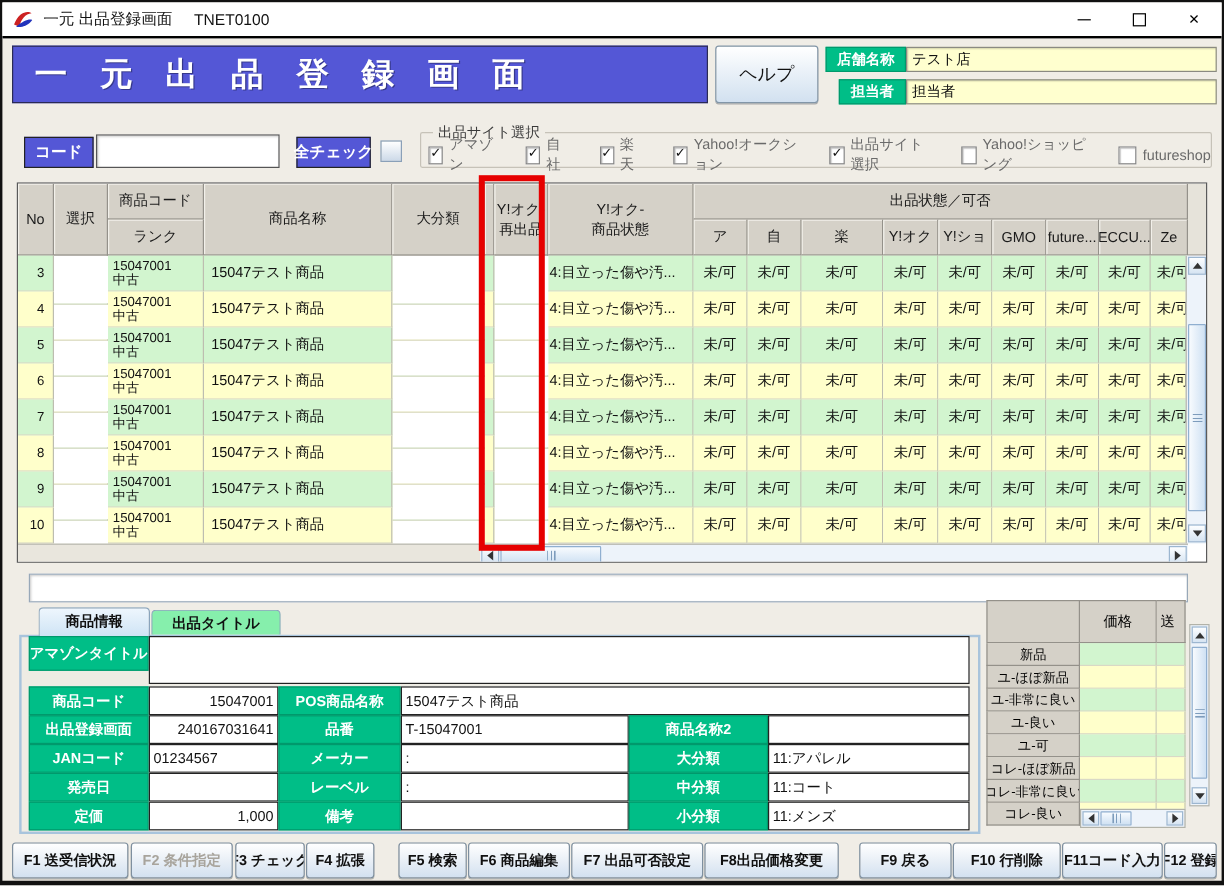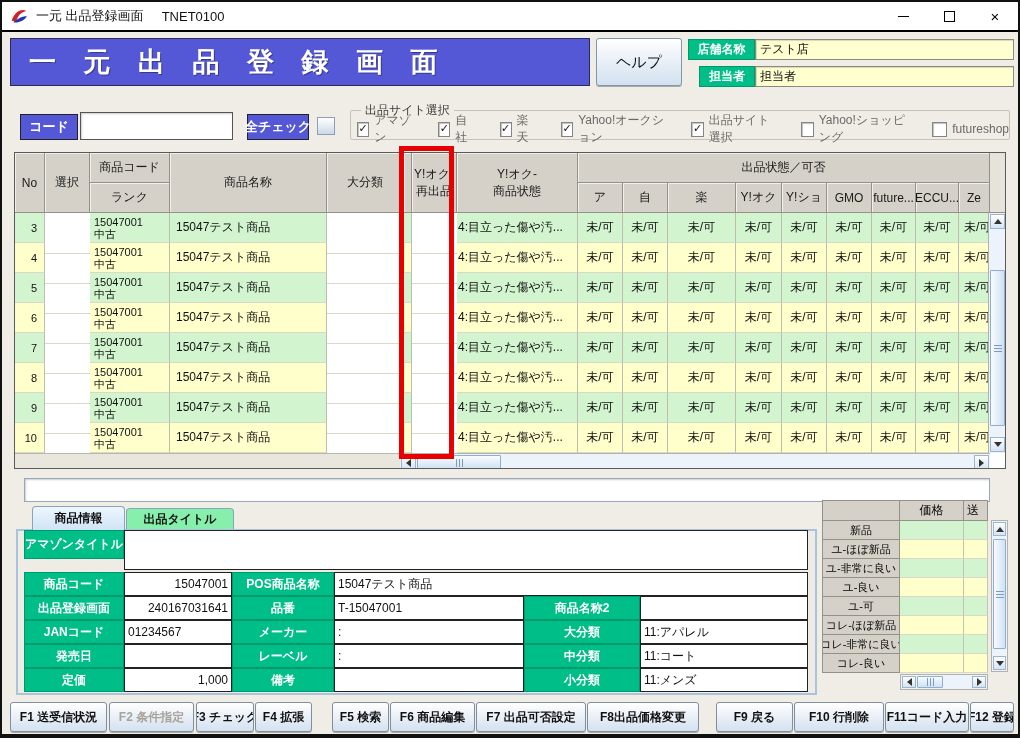--- a/index.html
+++ b/index.html
@@ -102,21 +102,21 @@
   .tab.active{left:30px;top:504px;width:93px;background:linear-gradient(#eef6fd,#cfe4f5);z-index:3;}
   .tab.inactive{left:124px;top:506px;width:108px;height:21px;background:#86efac;z-index:1;}
   .panel{left:14px;top:527px;width:801px;height:166px;border:2px solid #a8c4dc;background:#eeece4;z-index:1;}
   .fval{background:#fff;border:1px solid #222;font-size:12px;color:#111;display:flex;align-items:center;
     padding:0 3px;overflow:hidden;white-space:nowrap;z-index:2;}
   .fval.r{justify-content:flex-end;}
   .fcell{z-index:2;}
 
   
   .pricewrap{left:820px;top:498px;width:186px;height:192px;z-index:2;}
-  .phead{display:flex;height:21px;}
+  .phead{display:flex;height:36px;}
   .ph{background:#d5d1c8;border:1px solid #94918a;border-left:none;box-sizing:border-box;font-size:12px;
     display:flex;align-items:center;justify-content:center;flex:none;overflow:hidden;}
   .prow{display:flex;height:19px;}
   .plab{width:78px;background:#d5d1c8;border:1px solid #94918a;border-top:none;box-sizing:border-box;
     font-size:11px;display:flex;align-items:center;justify-content:center;flex:none;white-space:nowrap;overflow:hidden;}
   .pval{width:64px;border-right:1px solid #c4c4b4;border-bottom:1px solid #d9d9c6;box-sizing:border-box;flex:none;}
   .pex{width:24px;border-right:1px solid #c4c4b4;border-bottom:1px solid #d9d9c6;box-sizing:border-box;flex:none;}
   .pg{background:#d2f5cf;}.py{background:#ffffcb;}
 
   

